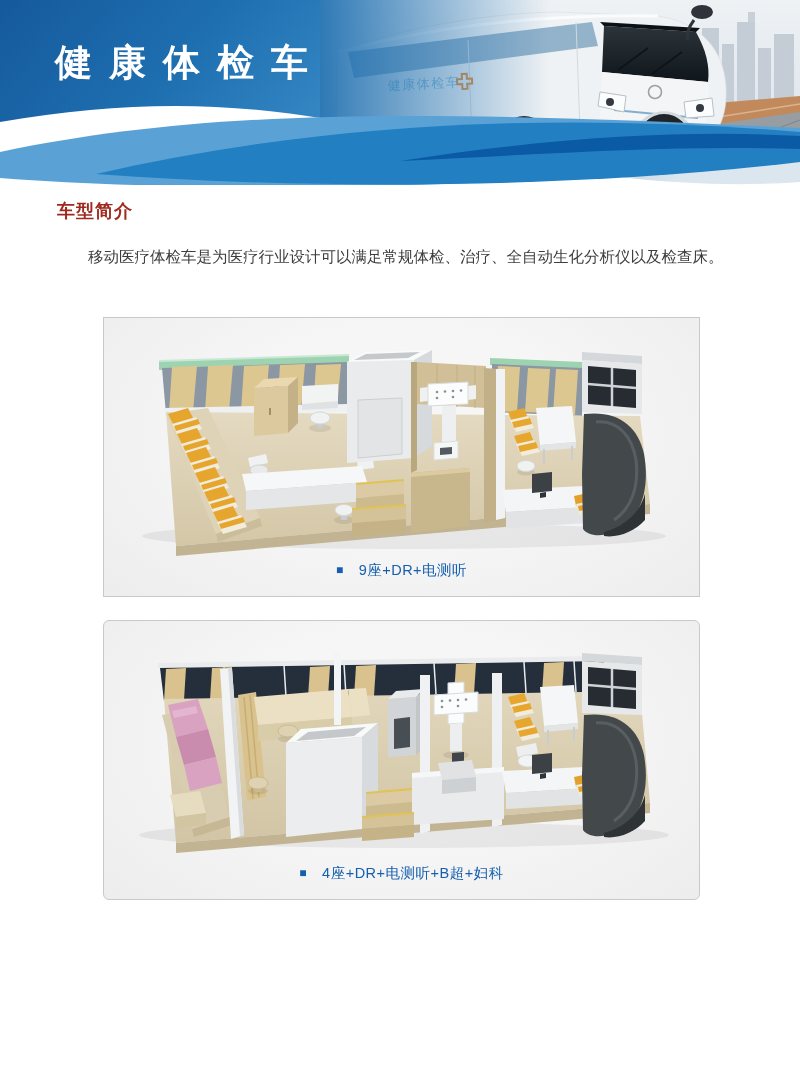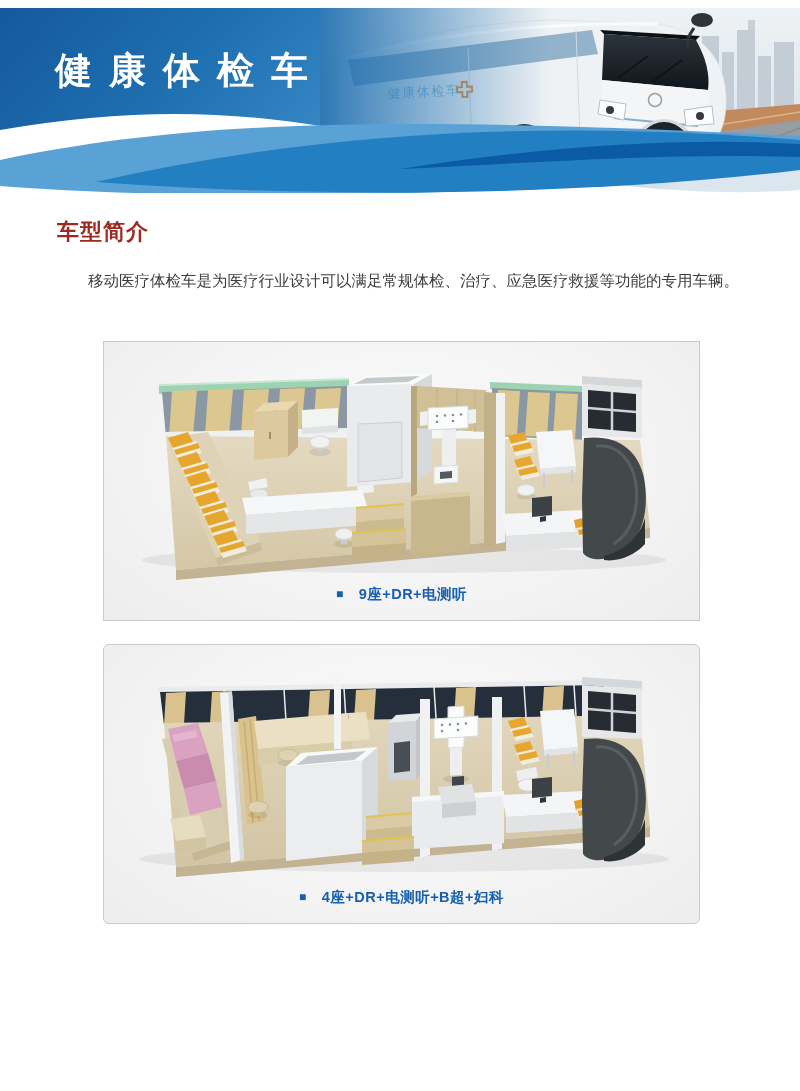--- a/index.html
+++ b/index.html
@@ -1,37 +1,37 @@
 <!DOCTYPE html>
 <html><head>
 <meta charset="utf-8">
 <title></title>
 <style>
   html,body{margin:0;padding:0;background:#ffffff;}
   .page{position:relative;width:800px;height:1091px;background:#ffffff;overflow:hidden;
         font-family:"Liberation Sans","DejaVu Sans",sans-serif;}
   
-  .header{position:relative;width:688px;height:185px;margin-top:8px;}
+  .header{position:relative;width:688px;height:185px;}
   .header svg{display:block;}
   .header-title{position:absolute;left:55px;top:38px;margin:0;color:#ffffff;
         font-family:"Liberation Serif","DejaVu Serif",serif;
         font-size:37px;font-weight:bold;letter-spacing:0.46em;white-space:nowrap;}
   
-  .section-title{margin:24px 0 0 57px;color:#9e2a1f;font-size:22px;font-weight:bold;letter-spacing:1px;}
+  .section-title{margin:14px 0 0 57px;color:#9e2a1f;font-size:18px;font-weight:bold;letter-spacing:1px;}
   .body-text{margin:20px 54px 0 57px;font-size:15.5px;line-height:28px;color:#3d3d3d;text-align:justify;}
   .body-para{margin:0;text-indent:2em;}
   .body-para + .body-para{margin-top:6px;}
   
   .plan-panel{position:relative;width:597px;height:280px;margin:46px 0 0 103px;
         box-sizing:border-box;border:1px solid #c9c9c9;
         background:radial-gradient(120% 150% at 50% 42%,#f6f6f6 25%,#ececec 60%,#d7d7d7 100%);}
   .plan-panel + .plan-panel{margin-top:23px;border-radius:6px;}
   .plan-panel svg{position:absolute;left:0;top:6px;}
   .plan-caption{position:absolute;left:0;right:0;bottom:16px;margin:0;text-align:center;
-        color:#155fae;font-weight:bold;font-size:14.5px;letter-spacing:0.5px;}
+        color:#155fae;font-weight:normal;font-size:14.5px;letter-spacing:0.5px;}
   .plan-caption .bullet{display:inline-block;margin-right:15px;font-size:12px;transform:translateY(-1px);}
 </style>
 </head>
 <body>
 
 <div class="page">
 
   <header class="header">
     <svg width="800" height="185" viewBox="0 0 800 185">
       <defs>
@@ -119,21 +119,21 @@
         <path d="M400,161 C560,136 690,130 800,136 L800,149 C672,145 548,154 400,161 Z" fill="#0b5aa5"></path>
       </g>
     </svg>
     <h1 class="header-title">健康体检车</h1>
   </header>
 
   <main>
     <h2 class="section-title">车型简介</h2>
 
     <div class="body-text">
-      <p class="body-para">移动医疗体检车是为医疗行业设计可以满足常规体检、治疗、应急医疗救援等功能的专用车辆。</p>
+      <p class="body-para">移动医疗体检车是为医疗行业设计可以满足常规体检、治疗、全自动生化分析仪以及检查床。</p>
     </div>
 
     <figure class="plan-panel">
       <svg width="597" height="238" viewBox="0 0 597 238">
         <defs>
           <linearGradient id="f1Floor" x1="0" y1="0" x2="0" y2="1">
             <stop offset="0" stop-color="#e4dac1"></stop>
               <stop offset="1" stop-color="#d4c7a7"></stop>
           </linearGradient>
         </defs>

